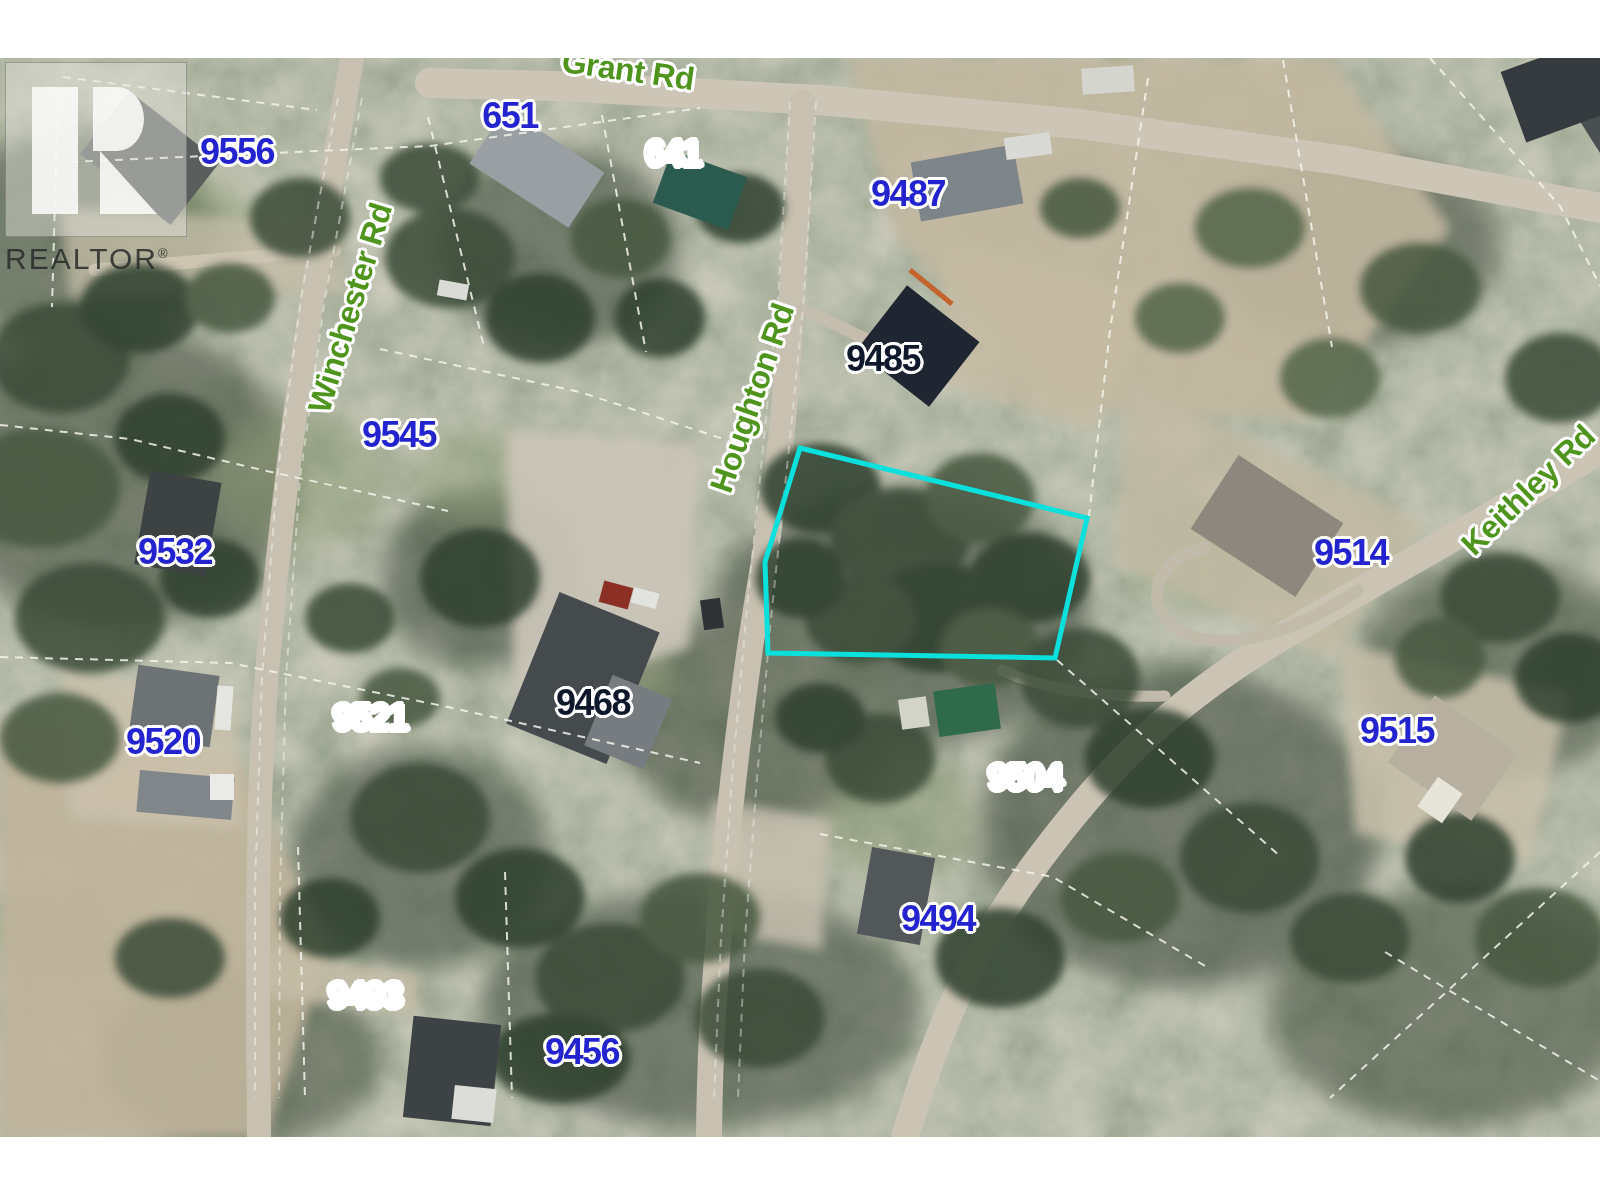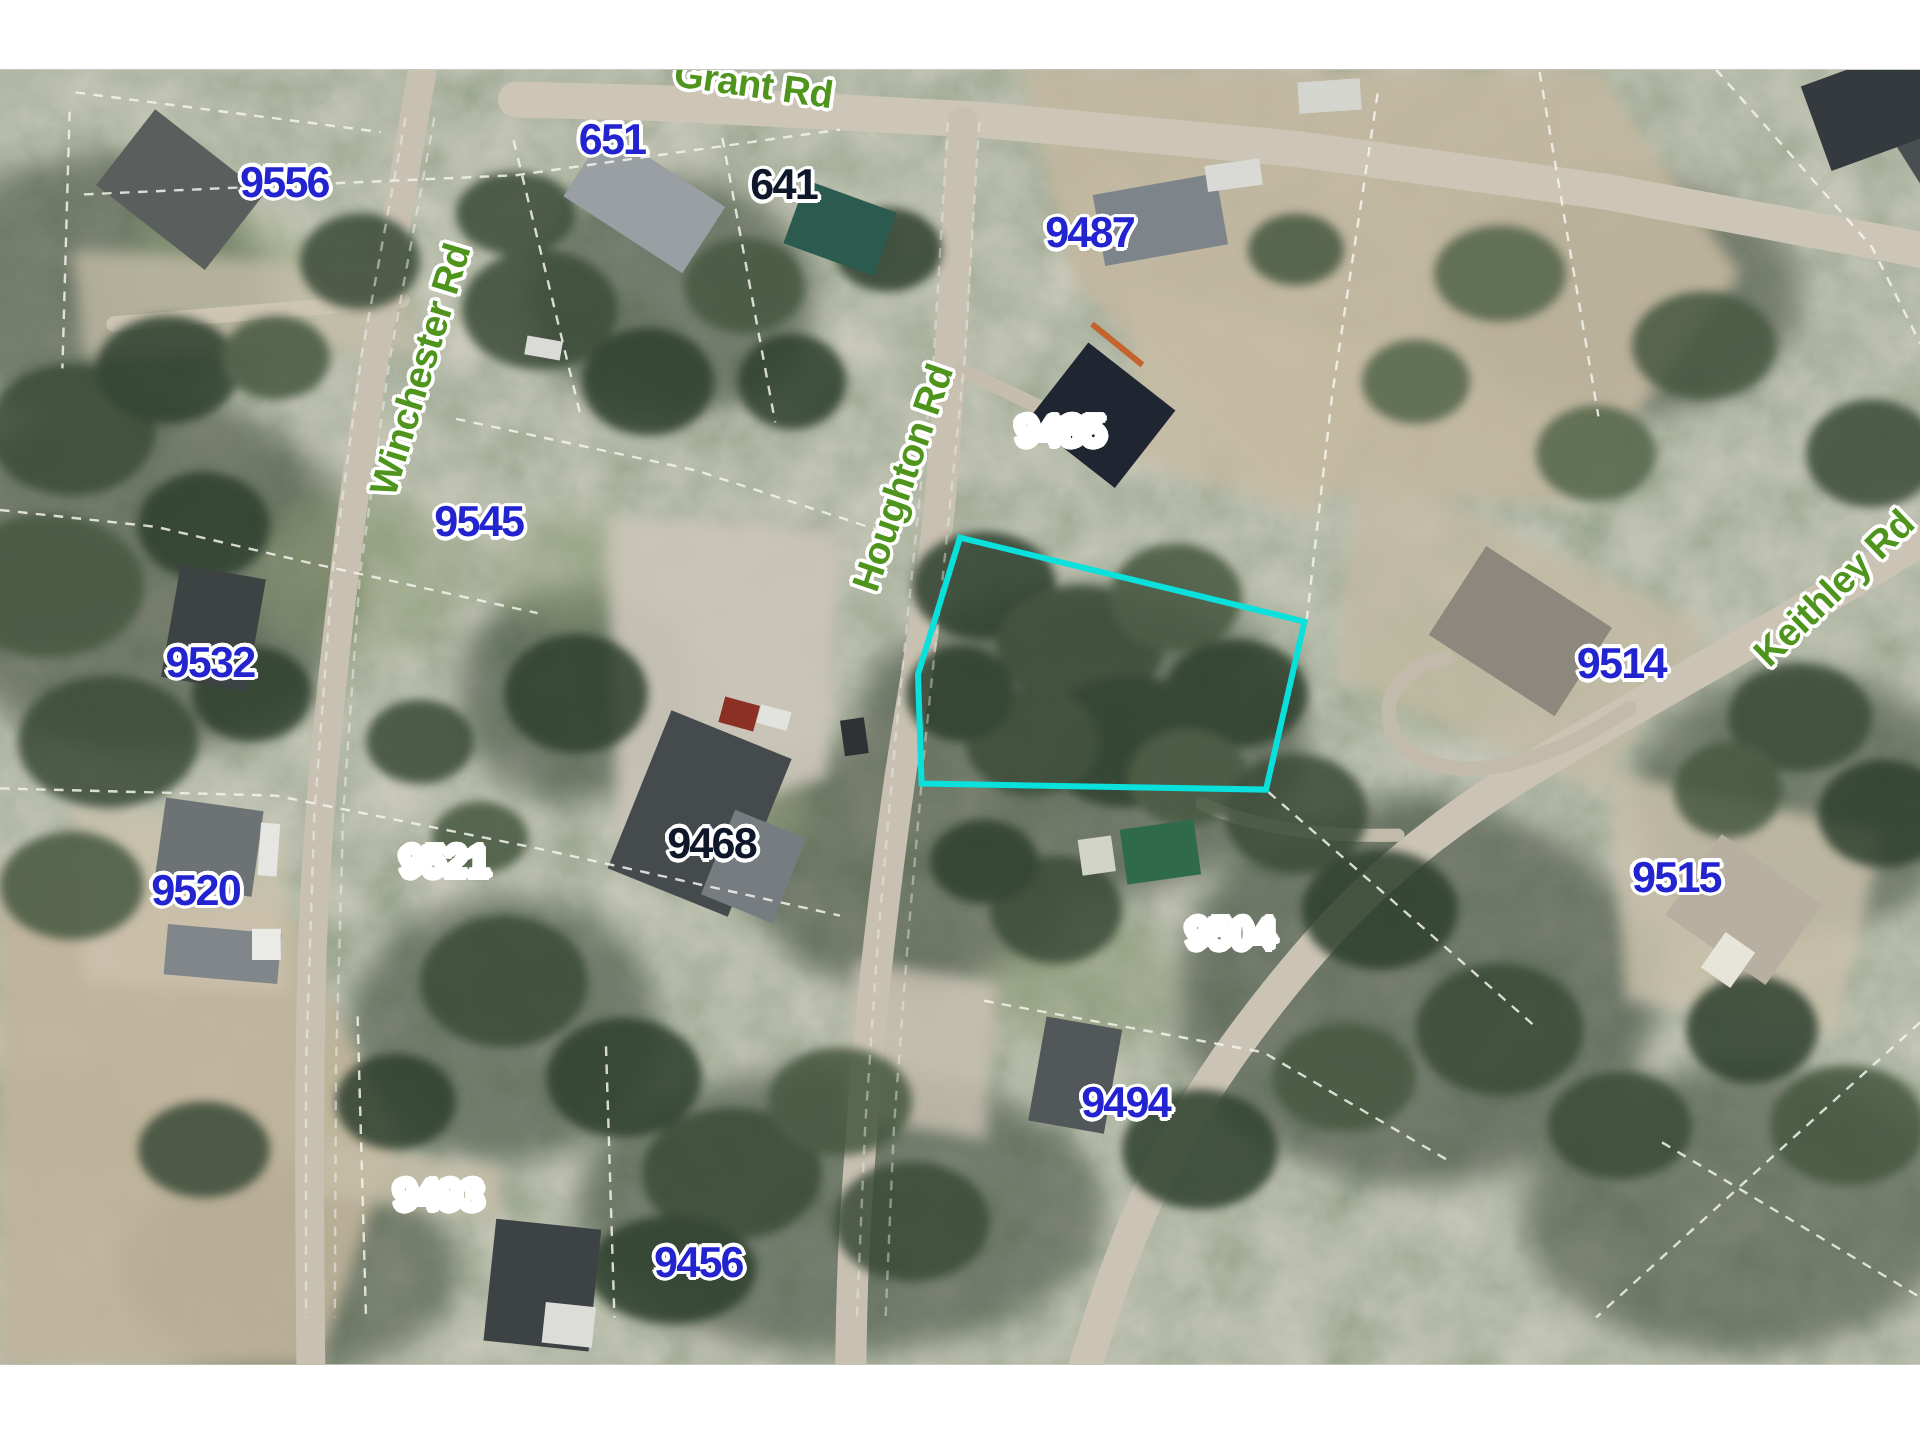--- a/index.html
+++ b/index.html
@@ -217,35 +217,44 @@
         <polyline points="790,44 778,240 762,400 746,560 732,720 721,880 714,1040" opacity="0.5"></polyline>
         <polyline points="816,44 804,240 788,400 771,560 757,720 745,880 738,1040" opacity="0.5"></polyline>
       </g>
 
       <polygon fill="none" stroke-width="5" stroke-linejoin="miter" points="800,390 1087,460 1055,600 768,595 765,504" stroke="#0ae0dc"></polygon>
     </svg>
 
     <div class="label-layer">
         <span class="plabel" style="left: 237px; top: 94px; color: rgb(35, 35, 208);">9556</span>
         <span class="plabel" style="left: 510px; top: 58px; color: rgb(35, 35, 208);">651</span>
-        <span class="plabel" style="left: 653px; top: 96px; color: #0f172a;">641</span>
+        <span class="plabel" style="left: 673px; top: 96px; color: #ffffff;">641</span>
         <span class="plabel" style="left: 908px; top: 136px; color: rgb(35, 35, 208);">9487</span>
-        <span class="plabel" style="left: 876px; top: 301px; color: #ffffff; padding-left: 14px;">9485</span>
+        <span class="plabel" style="left: 876px; top: 301px; color: #0f172a; padding-left: 14px;">9485</span>
         <span class="plabel" style="left: 399px; top: 377px; color: rgb(35, 35, 208);">9545</span>
         <span class="plabel" style="left: 175px; top: 494px; color: rgb(35, 35, 208);">9532</span>
         <span class="plabel" style="left: 370px; top: 660px; color: #ffffff;">9521</span>
         <span class="plabel" style="left: 163px; top: 684px; color: rgb(35, 35, 208);">9520</span>
         <span class="plabel" style="left: 593px; top: 645px; color: #0f172a;">9468</span>
         <span class="plabel" style="left: 1319px; top: 495px; color: rgb(35, 35, 208); margin-left: 32px;">9514</span>
         <span class="plabel" style="left: 1397px; top: 673px; color: rgb(35, 35, 208);">9515</span>
         <span class="plabel" style="left: 1025px; top: 720px; color: #ffffff;">9504</span>
         <span class="plabel" style="left: 938px; top: 861px; color: rgb(35, 35, 208); text-align: center;">9494</span>
         <span class="plabel" style="left: 365px; top: 938px; color: #ffffff;">9493</span>
         <span class="plabel" style="left: 582px; top: 994px; color: rgb(35, 35, 208);">9456</span>
         <span class="rlabel" style="left: 628px; top: 12px; color: rgb(79, 148, 28); transform: translate(-50%, -50%) rotate(8deg);">Grant Rd</span>
         <span class="rlabel" style="left: 350px; top: 250px; color: rgb(79, 148, 28); transform: translate(-50%, -50%) rotate(-73deg);">Winchester Rd</span>
         <span class="rlabel" style="left: 752px; top: 340px; color: rgb(79, 148, 28); transform: translate(-50%, -50%) rotate(-71deg);">Houghton Rd</span>
         <span class="rlabel" style="left: 1528px; top: 432px; color: rgb(79, 148, 28); transform: translate(-50%, -50%) rotate(-44deg);">Keithley Rd</span>
       </div>
 
+    <div class="logo">
+      <svg width="182" height="175" viewBox="0 0 182 175">
+        <rect x="0.5" y="0.5" width="181" height="174" fill="rgba(228,228,222,0.45)" stroke="rgba(120,120,115,0.55)"></rect>
+        <rect x="27" y="25" width="46" height="127" fill="rgba(250,250,247,0.9)"></rect>
+        <path d="M 88,25 H 112 A 27,32 0 1 1 112,89 H 88 Z" fill="rgba(250,250,247,0.9)"></path>
+        <polygon points="95,89 152,152 95,152" fill="rgba(250,250,247,0.9)"></polygon>
+      </svg>
+      <div class="logo-text"><span>REALTOR</span><sup>®</sup></div>
+    </div>
 
   </div>
 </div>
 
 </body></html>

